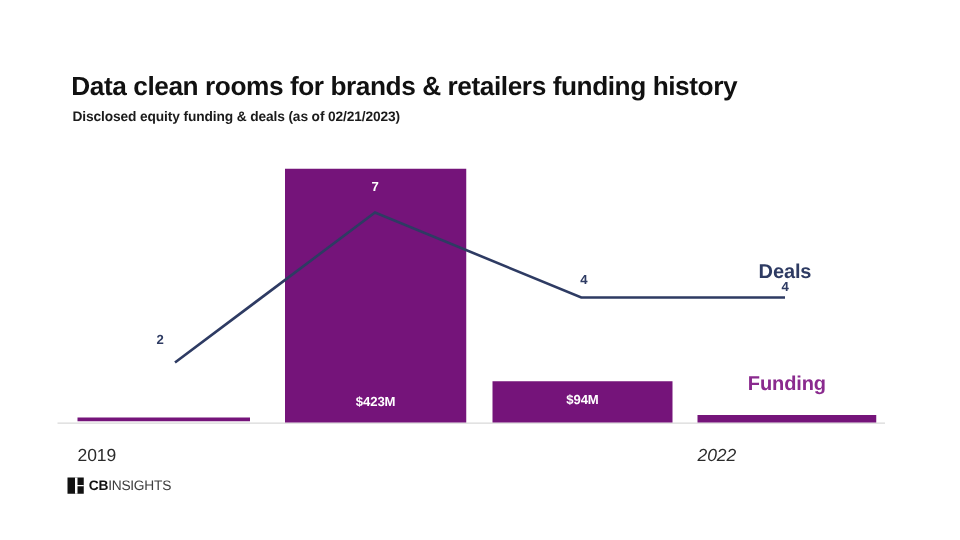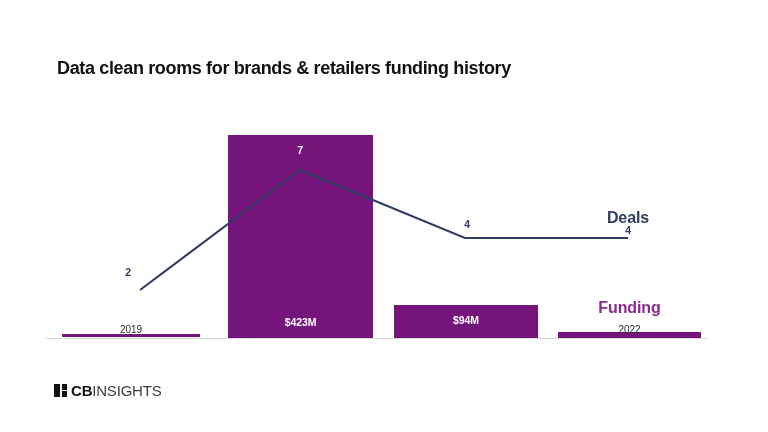--- a/index.html
+++ b/index.html
@@ -23,21 +23,21 @@
     width: 768px;
     height: 432px;
     background: #ffffff;
   }
 
   
   .chart-title {
     position: absolute;
     left: 57px;
     top: 58px;
-    font-size: 18px;
+    font-size: 21px;
     font-weight: bold;
     letter-spacing: -0.35px;
     color: #111111;
     white-space: nowrap;
   }
   .chart-subtitle {
     position: absolute;
     left: 58px;
     top: 88px;
     font-size: 11px;
@@ -119,31 +119,31 @@
   }
   .line-label.navy  { color: #2e3b63; }
   .line-label.white { color: #ffffff; }
   .dl-2019 { left: 116px; top: 266px; width: 24px; }
   .dl-2020 { left: 288px; top: 144px; width: 24px; }
   .dl-2021 { left: 455px; top: 218px; width: 24px; }
   .dl-2022 { left: 616px; top: 224px; width: 24px; }
 
   .tick-label {
     position: absolute;
-    top: 324px;
-    font-size: 10px;
+    top: 356px;
+    font-size: 14px;
     letter-spacing: -0.05px;
-    text-align: center;
+    text-align: left;
     color: #2b2b2b;
     white-space: nowrap;
   }
   .tick-2019 { left: 62px;  width: 138px; }
   .tick-2020 { left: 228px; width: 145px; }
   .tick-2021 { left: 394px; width: 144px; }
-  .tick-2022 { left: 558px; width: 143px; }
+  .tick-2022 { left: 558px; width: 143px; font-style: italic; }
 
   
   .logo {
     position: absolute;
     left: 54px;
     top: 382px;
     display: flex;
     align-items: center;
     gap: 4px;
   }
@@ -165,33 +165,34 @@
   .logo-mark::after {
     content: "";
     position: absolute;
     left: 6px;
     top: 5.7px;
     width: 7px;
     height: 1.6px;
     background: #ffffff;
   }
   .logo-text {
-    font-size: 15px;
+    font-size: 11px;
     letter-spacing: -0.2px;
     white-space: nowrap;
   }
   .logo-cb { font-weight: bold; color: #111111; }
   .logo-insights { font-weight: normal; color: #3d3d3d; }
 </style>
 </head>
 <body>
 
 <div class="slide">
 
   <div class="chart-title">Data clean rooms for brands &amp; retailers funding history</div>
+  <div class="chart-subtitle">Disclosed equity funding &amp; deals (as of 02/21/2023)</div>
 
   <div class="plot">
 
     <div class="axis-line"></div>
 
     <div class="bar bar-2019"></div>
     <div class="bar bar-2020"></div>
     <div class="bar bar-2021"></div>
     <div class="bar bar-2022"></div>
 

